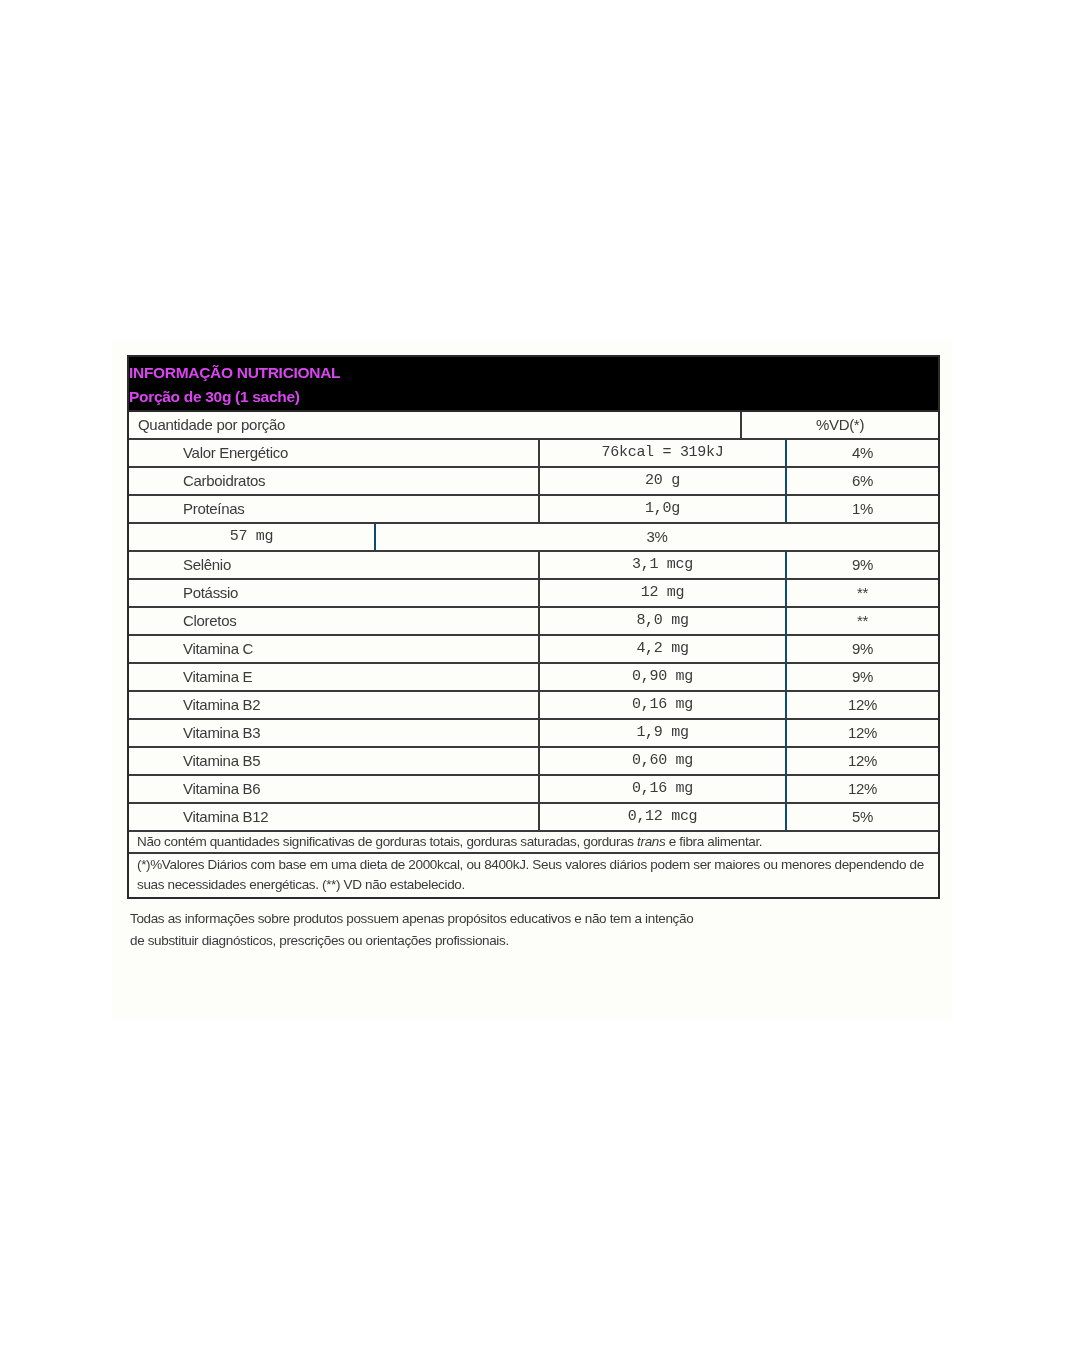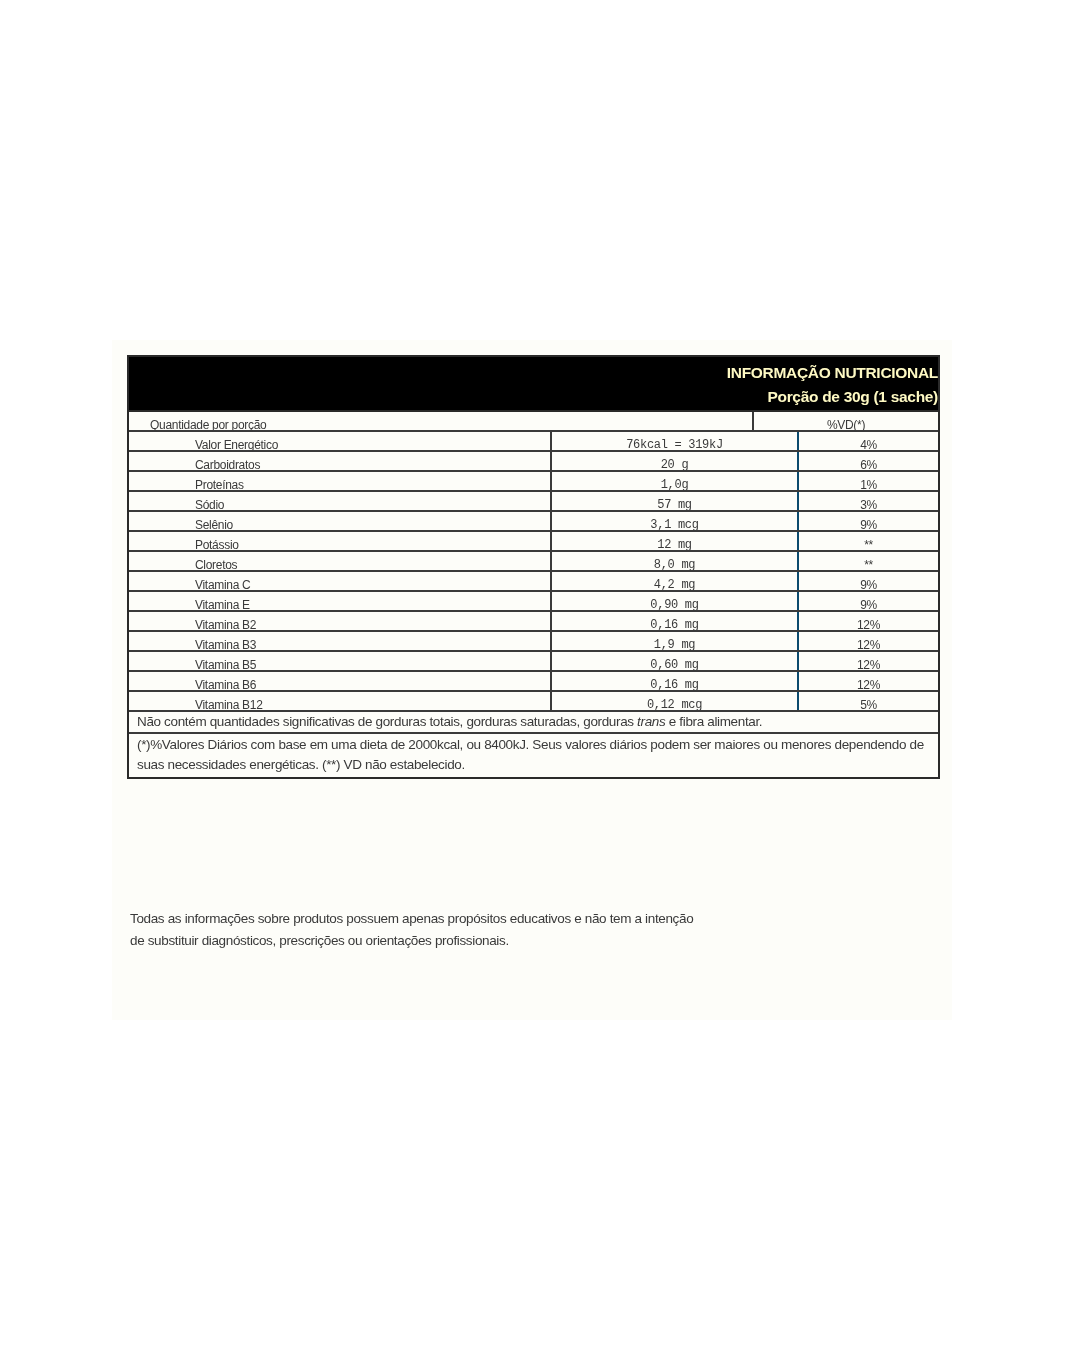--- a/index.html
+++ b/index.html
@@ -27,42 +27,41 @@
       position: absolute;
       left: 127px;
       top: 355px;
       width: 813px;
       border: 2px solid #2a2a2a;
       box-sizing: border-box;
       background: #fdfdf9;
     }
     .nutri-header {
       background: #000000;
-      color: #fef9c3;
-      text-align: right;
+      color: #d946ef;
+      text-align: left;
       font-weight: bold;
       font-size: 15.5px;
       height: 55px;
       box-sizing: border-box;
       padding-top: 4px;
       border-bottom: 2px solid #2a2a2a;
     }
     .nutri-header .line {
       height: 24px;
       line-height: 24px;
       letter-spacing: -0.3px;
     }
     .row {
       display: flex;
-      height: 20px;
+      height: 28px;
       box-sizing: border-box;
       border-bottom: 2px solid #3a3a3a;
-      font-size: 12px;
+      font-size: 15px;
       letter-spacing: -0.3px;
-      padding-left: 12px;
     }
     .cell {
       box-sizing: border-box;
       line-height: 26px;
       white-space: nowrap;
     }
     .c-name {
       width: 366px;
       padding-left: 9px;
       border-right: 2px solid #3a3a3a;
@@ -138,21 +137,20 @@
     <div class="cell c-name">Carboidratos</div>
     <div class="cell c-qty">20 g</div>
     <div class="cell c-vd">6%</div>
   </div>
   <div class="row">
     <div class="cell c-name">Proteínas</div>
     <div class="cell c-qty">1,0g</div>
     <div class="cell c-vd">1%</div>
   </div>
   <div class="row">
-    <div class="cell c-name">Sódio</div>
     <div class="cell c-qty">57 mg</div>
     <div class="cell c-vd">3%</div>
   </div>
   <div class="row">
     <div class="cell c-name">Selênio</div>
     <div class="cell c-qty">3,1 mcg</div>
     <div class="cell c-vd">9%</div>
   </div>
   <div class="row">
     <div class="cell c-name">Potássio</div>

